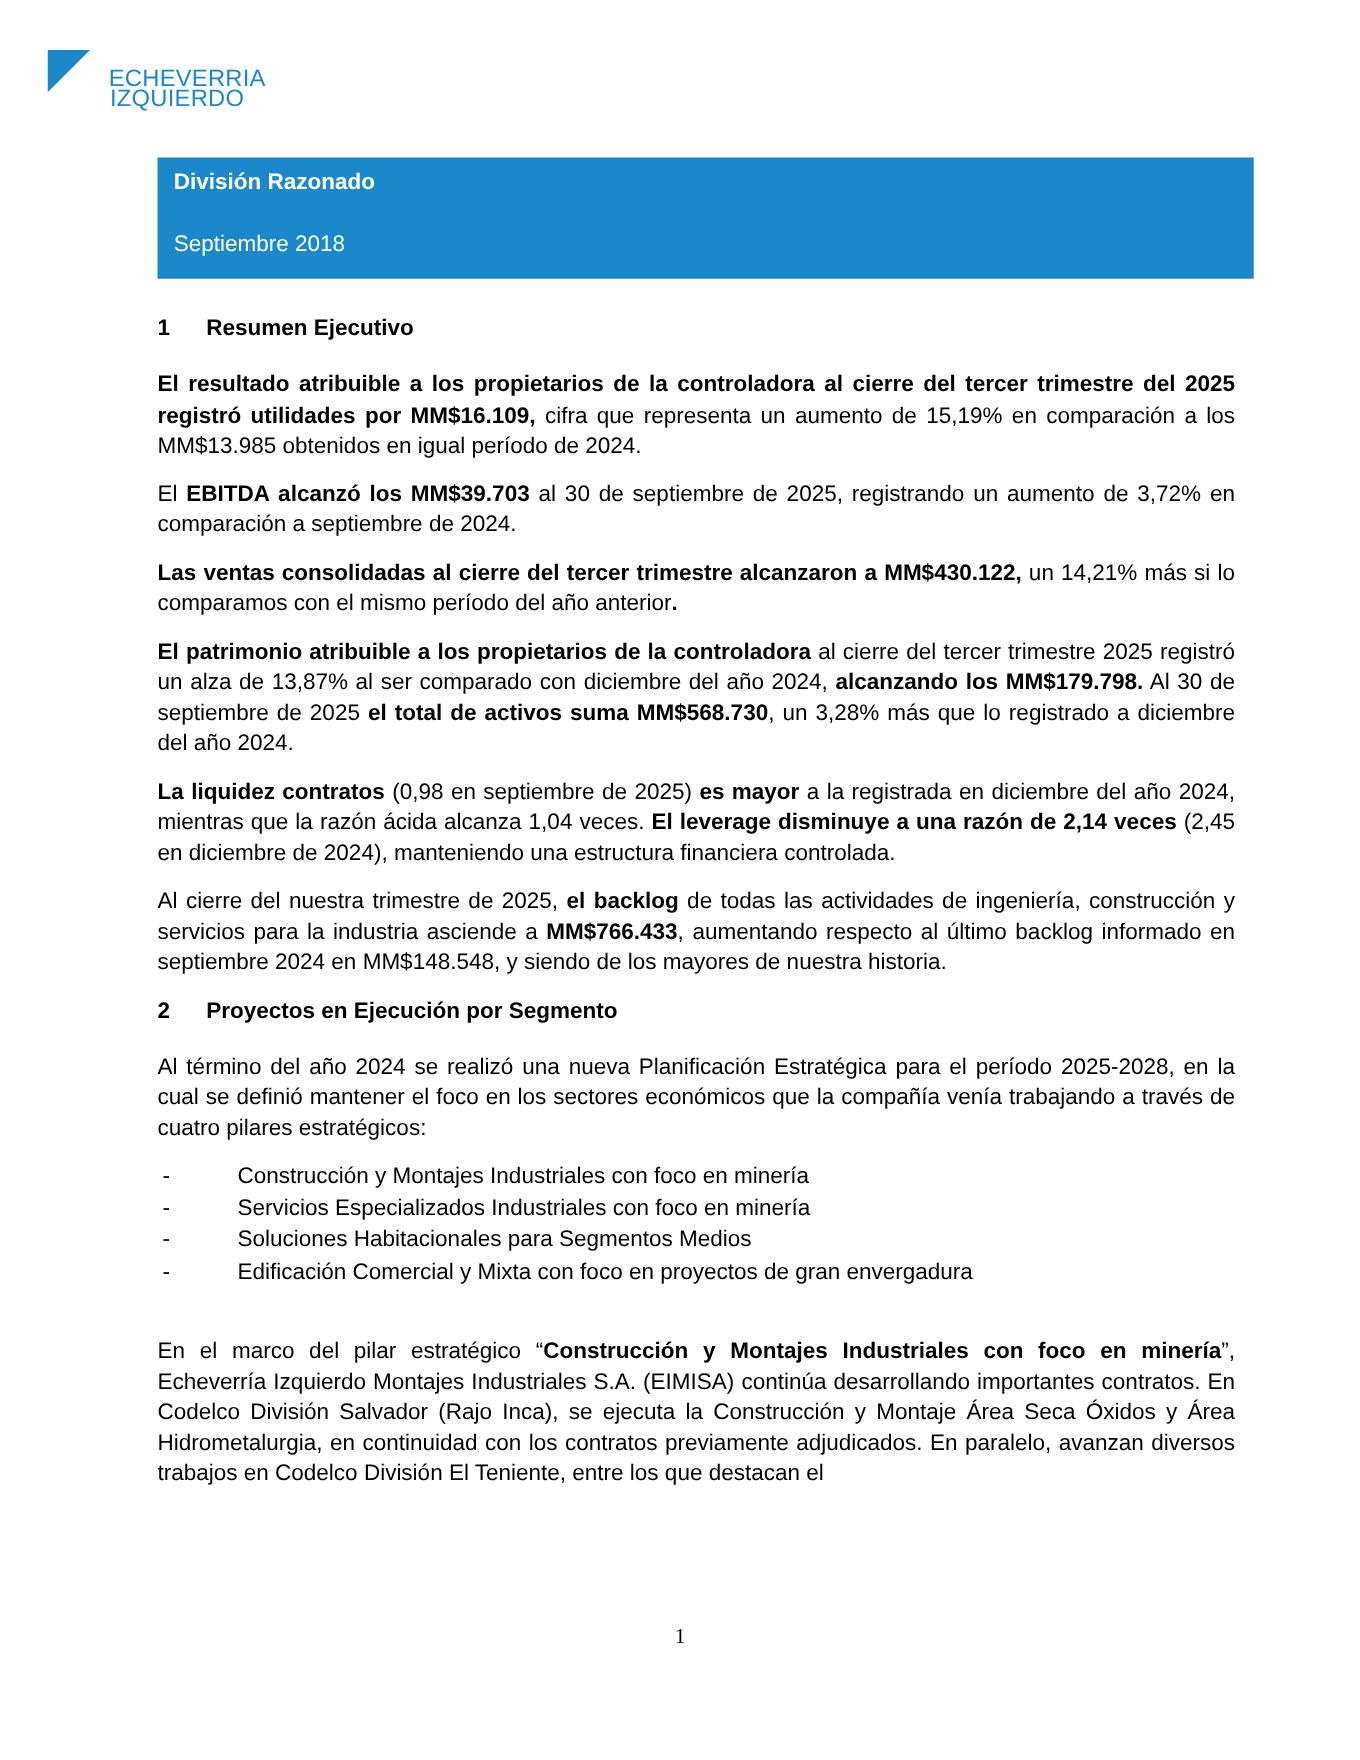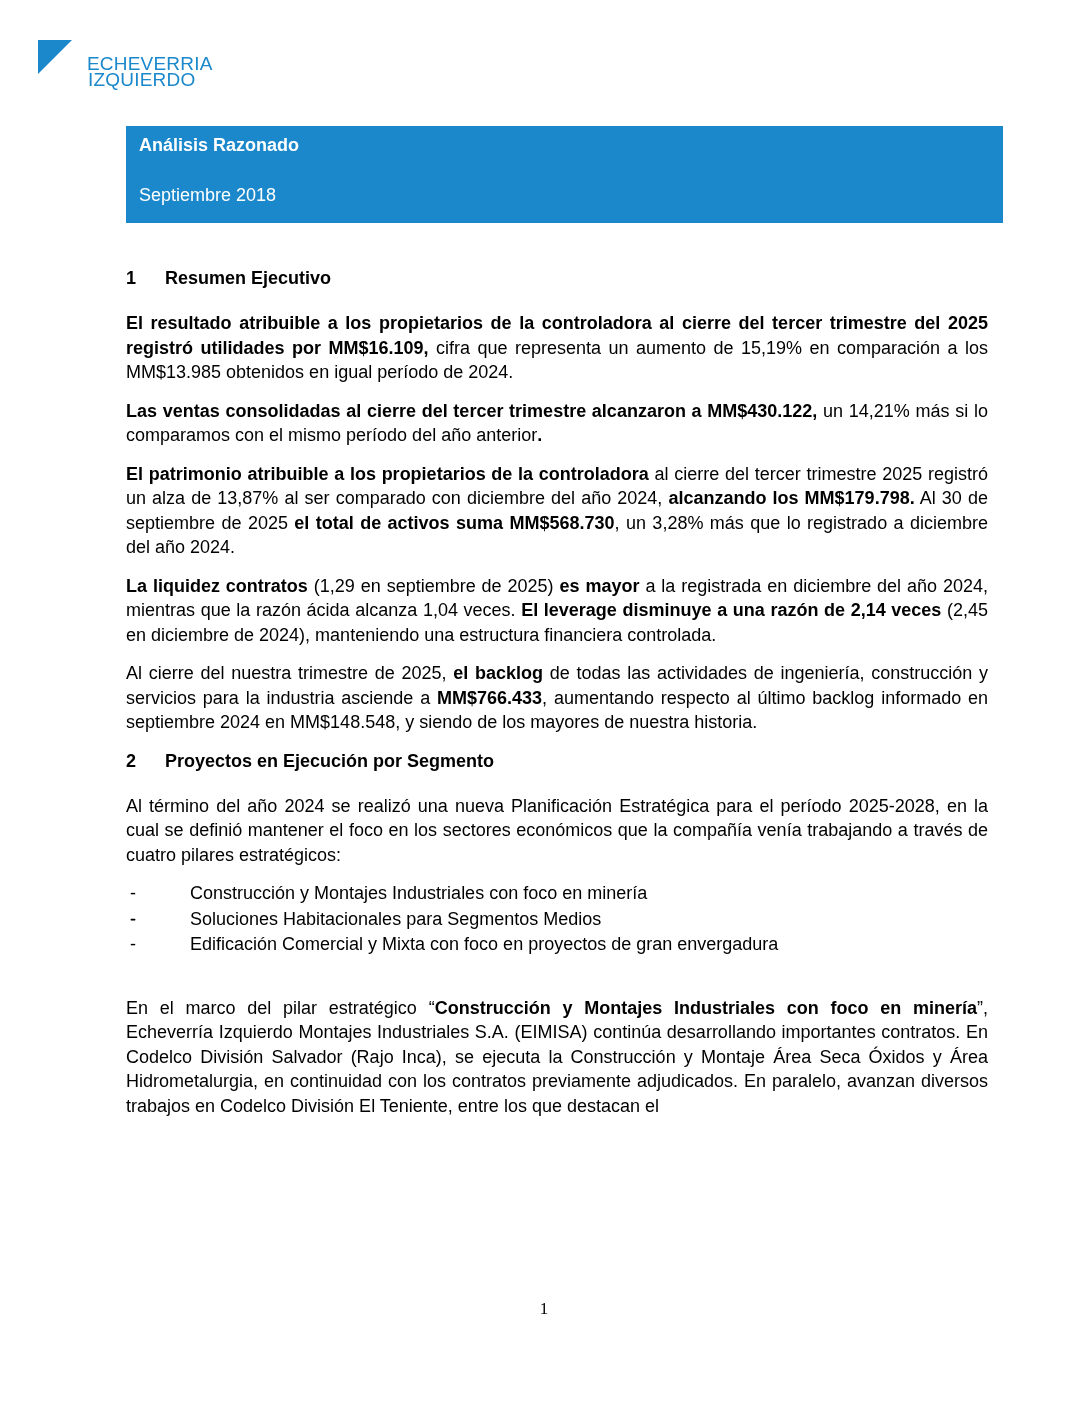--- a/index.html
+++ b/index.html
@@ -8,21 +8,21 @@
   .logo { position: absolute; left: 38px; top: 40px; width: 200px; height: 56px; }
   .logo .tri-fill { position:absolute; left:0; top:0; width:34px; height:34px; }
   .logo .name { position: absolute; left: 49px; top: 16px; font-weight: normal; color: #1a88cb;
                 font-size: 19px; line-height: 16px; letter-spacing: 0.2px; }
   .logo .name .l2 { display:block; padding-left: 1px; }
   .banner { position: absolute; left: 126px; top: 126px; width: 877px; height: 97px;
             background: #1a88cb; color: #fff; }
   .banner .t1 { position: absolute; left: 13px; top: 9px; font-weight: bold; font-size: 18px; }
   .banner .t2 { position: absolute; left: 13px; top: 59px; font-size: 18px; }
   .content { position: absolute; left: 126px; top: 250px; width: 862px; font-size: 18px; line-height: 24.5px; }
-  h2 { font-size: 18px; font-weight: bold; margin: 16px 0 21px 0; line-height: 24px; }
+  h2 { font-size: 18px; font-weight: bold; margin: 0 0 21px 0; line-height: 24px; }
   h2 .num { display: inline-block; width: 39px; }
   p { margin: 0 0 14px 0; text-align: justify; }
   b { font-weight: bold; }
   ul { list-style: none; margin: 0; padding: 0; }
   ul li { position: relative; padding-left: 64px; line-height: 25.5px; }
   ul li .dash { position: absolute; left: 4px; }
   .pagenum { position: absolute; left: 0; width: 1088px; top: 1299px; text-align: center;
              font-family: "Liberation Serif", serif; font-size: 17px; }
 </style>
 </head>
@@ -32,42 +32,43 @@
   <svg class="tri-fill" width="34" height="34" viewBox="0 0 34 34">
     <polygon points="0,0 34,0 0,34" fill="#1a88cb"></polygon>
   </svg>
   <div class="name">
     <span>ECHEVERRIA</span>
     <span class="l2">IZQUIERDO</span>
   </div>
 </div>
 
 <div class="banner">
-  <div class="t1">Análisis Razonado</div>
+  <div class="t1">División Razonado</div>
   <div class="t2">Septiembre 2018</div>
 </div>
 
 <div class="content">
   <h2>
     <span class="num">1</span><span>Resumen Ejecutivo</span>
   </h2>
   <div id="s1paras">
       <p><b>El resultado atribuible a los propietarios de la controladora al cierre del tercer trimestre del 2025 registró utilidades por MM$16.109,</b><span> cifra que representa un aumento de 15,19% en comparación a los MM$13.985 obtenidos en igual período de 2024.</span></p>
+      <p><span>El </span><b>EBITDA alcanzó los MM$39.703</b><span> al 30 de septiembre de 2025, registrando un aumento de 3,72% en comparación a septiembre de 2024.</span></p>
       <p><b>Las ventas consolidadas al cierre del tercer trimestre alcanzaron a MM$430.122,</b><span> un 14,21% más si lo comparamos con el mismo período del año anterior</span><b>.</b></p>
       <p><b>El patrimonio atribuible a los propietarios de la controladora</b><span> al cierre del tercer trimestre 2025 registró un alza de 13,87% al ser comparado con diciembre del año 2024, </span><b>alcanzando los MM$179.798.</b><span> Al 30 de septiembre de 2025 </span><b>el total de activos suma MM$568.730</b><span>, un 3,28% más que lo registrado a diciembre del año 2024.</span></p>
-      <p><b>La liquidez contratos</b><span> (1,29 en septiembre de 2025) </span><b>es mayor</b><span> a la registrada en diciembre del año 2024, mientras que la razón ácida alcanza 1,04 veces. </span><b>El leverage disminuye a una razón de 2,14 veces</b><span> (2,45 en diciembre de 2024), manteniendo una estructura financiera controlada.</span></p>
+      <p><b>La liquidez contratos</b><span> (0,98 en septiembre de 2025) </span><b>es mayor</b><span> a la registrada en diciembre del año 2024, mientras que la razón ácida alcanza 1,04 veces. </span><b>El leverage disminuye a una razón de 2,14 veces</b><span> (2,45 en diciembre de 2024), manteniendo una estructura financiera controlada.</span></p>
       <p><span>Al cierre del nuestra trimestre de 2025, </span><b>el backlog</b><span> de todas las actividades de ingeniería, construcción y servicios para la industria asciende a </span><b>MM$766.433</b><span>, aumentando respecto al último backlog informado en septiembre 2024 en MM$148.548, y siendo de los mayores de nuestra historia.</span></p>
     </div>
 
   <h2 style="margin-top:6px;">
     <span class="num">2</span><span>Proyectos en Ejecución por Segmento</span>
   </h2>
   <p>Al término del año 2024 se realizó una nueva Planificación Estratégica para el período 2025-2028, en la cual se definió mantener el foco en los sectores económicos que la compañía venía trabajando a través de cuatro pilares estratégicos:</p>
   <ul id="s2bullets">
       <li><span class="dash">-</span><span>Construcción y Montajes Industriales con foco en minería</span></li>
-      <li><span class="dash">-</span></li>
+      <li><span class="dash">-</span><span>Servicios Especializados Industriales con foco en minería</span></li>
       <li><span class="dash">-</span><span>Soluciones Habitacionales para Segmentos Medios</span></li>
       <li><span class="dash">-</span><span>Edificación Comercial y Mixta con foco en proyectos de gran envergadura</span></li>
     </ul>
   <p id="s2closing" style="margin-top:38px;"><span>En el marco del pilar estratégico “</span><b>Construcción y Montajes Industriales con foco en minería</b><span>”, Echeverría Izquierdo Montajes Industriales S.A. (EIMISA) continúa desarrollando importantes contratos. En Codelco División Salvador (Rajo Inca), se ejecuta la Construcción y Montaje Área Seca Óxidos y Área Hidrometalurgia, en continuidad con los contratos previamente adjudicados. En paralelo, avanzan diversos trabajos en Codelco División El Teniente, entre los que destacan el</span></p>
 </div>
 
 <div class="pagenum">1</div>
 
 </body></html>

